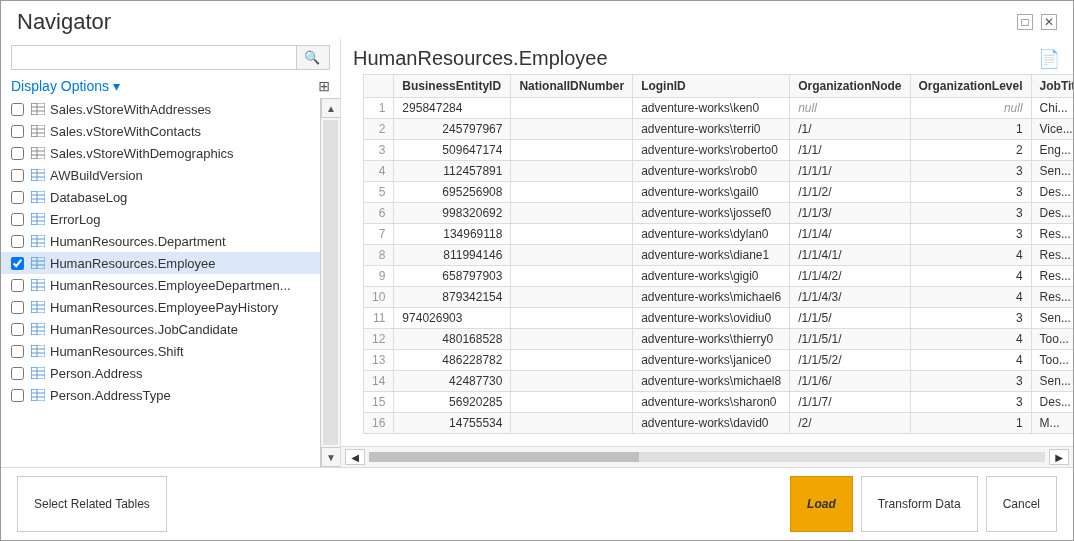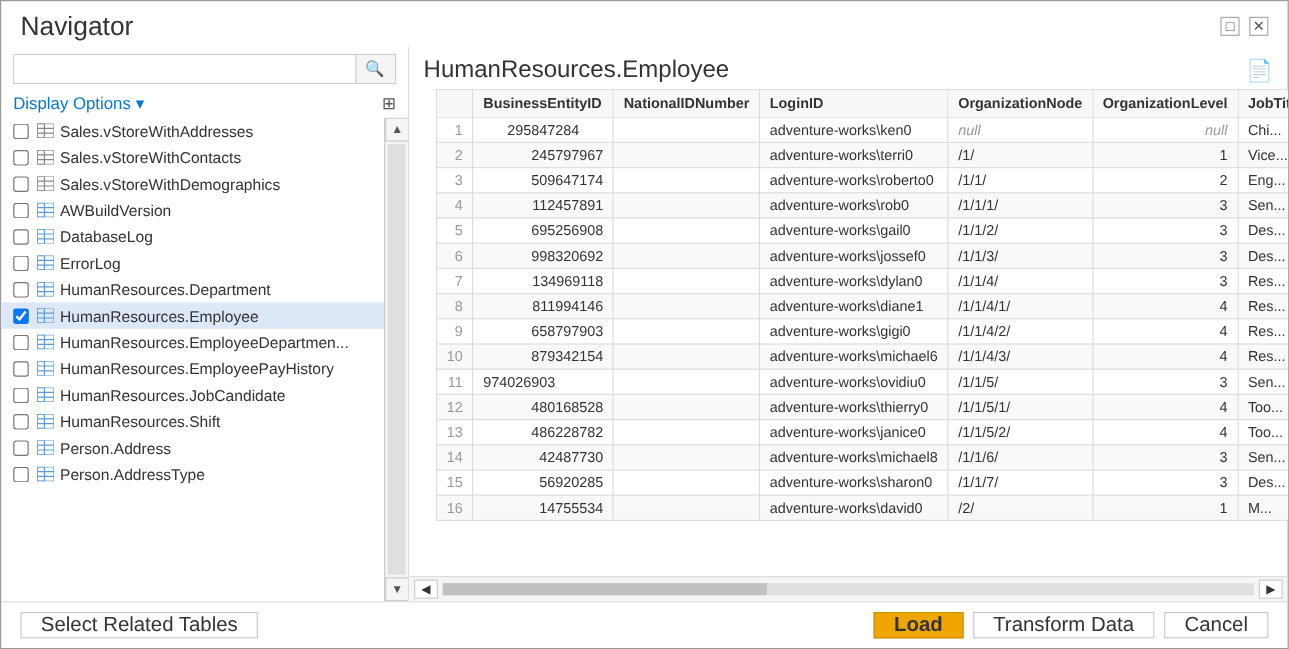--- a/index.html
+++ b/index.html
@@ -233,32 +233,33 @@
       align-items: center;
       justify-content: space-between;
       padding: 8px 16px;
       border-top: 1px solid #ddd;
       flex-shrink: 0;
     }
     .bottom-left { }
     .bottom-right { display: flex; gap: 8px; }
 
     .btn {
-      padding: 0 16px;
-      font-size: 17px;
+      padding: 20px 16px;
+      font-size: 12px;
       cursor: pointer;
       border: 1px solid #ccc;
       background: #f5f5f5;
       color: #333;
     }
     .btn-primary {
       background: #f0a500;
       border-color: #d09000;
       color: #333;
       font-weight: 600;
+      font-style: italic;
     }
     .btn-outline {
       background: #fff;
       border: 1px solid #ccc;
     }
   </style>
 </head>
 <body>
 
 <div class="title-bar">
@@ -484,21 +485,21 @@
               <th>LoginID</th>
               <th>OrganizationNode</th>
               <th>OrganizationLevel</th>
               <th>JobTitl</th>
             </tr>
         </thead>
         <tbody>
 
         <tr>
               <td class="row-num">1</td>
-              <td style="text-align: center;">295847284</td>
+              <td style="text-align: left;">295847284</td>
               <td></td>
               <td>adventure-works\ken0</td>
               <td><span class="null-val">null</span></td>
               <td style="text-align: right;"><span class="null-val">null</span></td>
               <td>Chi...</td>
             </tr>
             <tr>
               <td class="row-num">2</td>
               <td style="text-align: right; padding-left: 48px;">245797967</td>
               <td></td>

